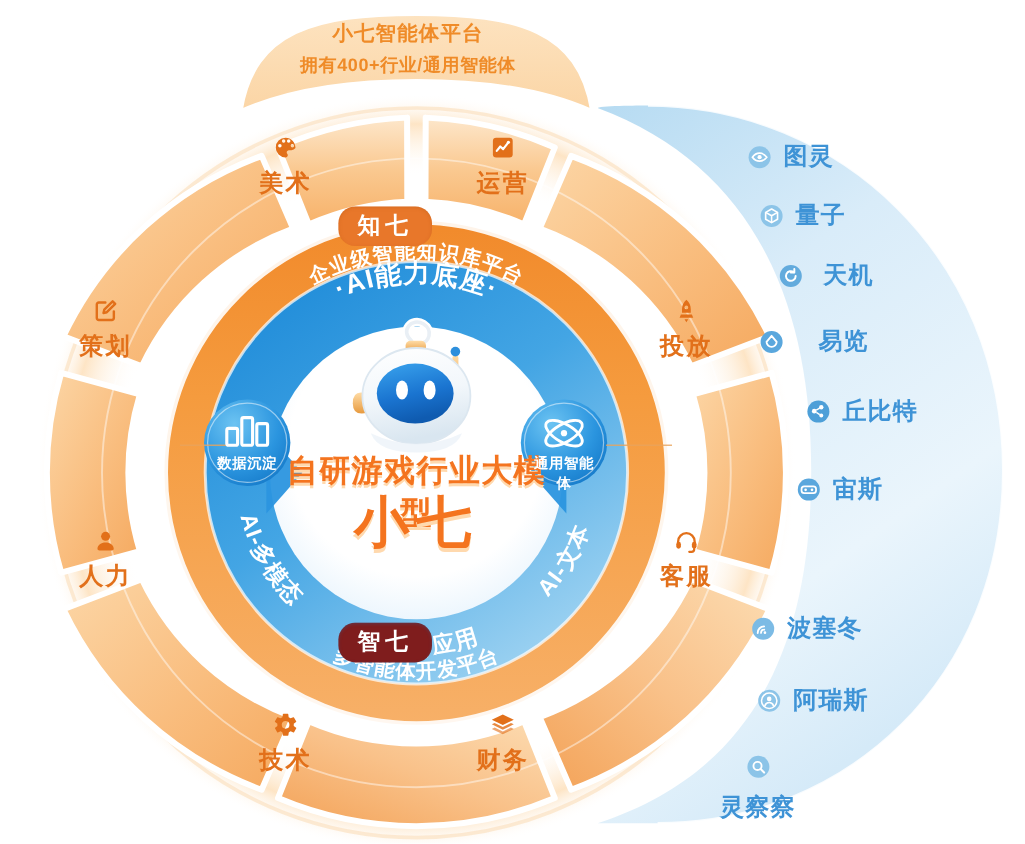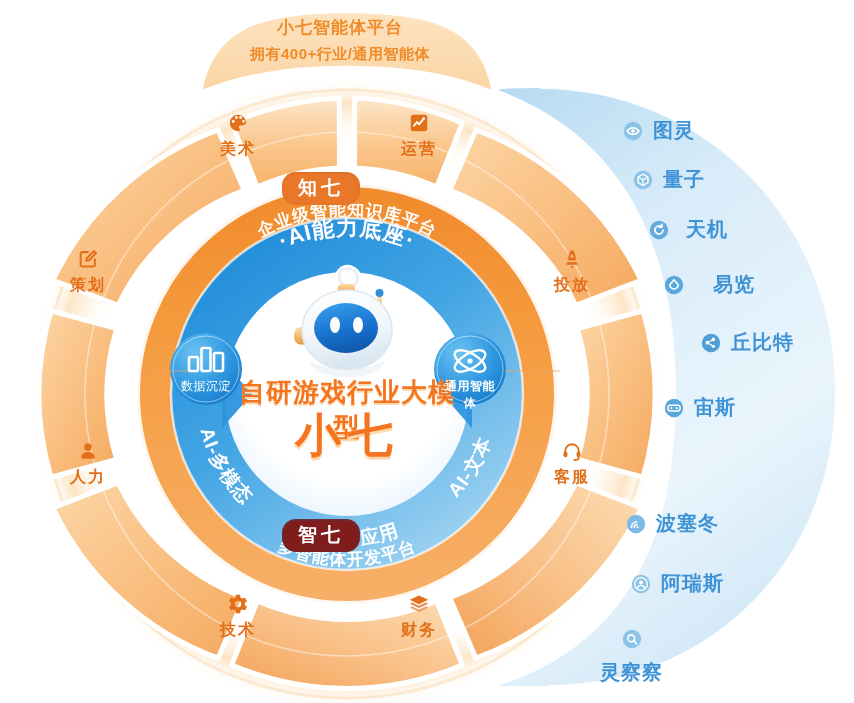--- a/index.html
+++ b/index.html
@@ -22,21 +22,21 @@
     position:absolute;left:200px;top:45px;width:280px;text-align:center;
     font-size:15px;font-weight:bold;color:#ef8b28;letter-spacing:0.5px;
   }
 
   
   .seg{
     position:absolute;width:90px;text-align:center;color:#e2701a;
     font-weight:bold;
   }
   .seg .seg-ico{display:block;height:26px;line-height:26px;font-size:21px;margin-bottom:1px;}
-  .seg .seg-lab{display:block;font-size:16px;letter-spacing:2px;}
+  .seg .seg-lab{display:block;font-size:20px;letter-spacing:2px;}
 
   
   .pill{
     position:absolute;border-radius:14px;text-align:center;
     font-size:19px;font-weight:bold;letter-spacing:4px;
     padding:3px 16px 4px;
   }
   .pill-top{background:#e8772a;color:#ffffff;left:282px;top:172px;
      box-shadow:0 1px 3px rgba(180,90,20,.35) inset;font-family:Liberation Mono, monospace;}
   .pill-bot{background:#7f1d1d;color:#ffffff;left:282px;top:519px;
@@ -365,21 +365,21 @@
     </span>
     <span class="seg-lab">策划</span>
   </div>
 
   <div class="pill pill-top">知七</div>
   <div class="pill pill-bot">智七</div>
 
   <div class="center-title">自研游戏行业大模型</div>
   <div class="center-big">小七</div>
 
-  <div style="position:absolute;left:176px;top:378px;width:60px;text-align:center;font-size:12px;font-weight:normal;color:#fff;letter-spacing:0.5px;">数据沉淀</div>
+  <div style="position:absolute;left:176px;top:378px;width:60px;text-align:center;font-size:12px;font-weight:bold;color:#fff;letter-spacing:0.5px;">数据沉淀</div>
   <div style="position:absolute;left:440px;top:378px;width:60px;text-align:center;font-size:12px;font-weight:bold;color:#fff;letter-spacing:0.5px;">通用智能体</div>
 
   <div class="rp-item" style="left:622px;top:117px;">
     <span class="rp-ico">
       <svg width="22" height="22" viewBox="0 0 24 24">
           <circle cx="12" cy="12" r="10" fill="#8cc4e8"></circle>
           <path d="M5.5 12s2.6-3.6 6.5-3.6S18.5 12 18.5 12s-2.6 3.6-6.5 3.6S5.5 12 5.5 12z" fill="none" stroke="#fff" stroke-width="1.6"></path>
           <circle cx="12" cy="12" r="1.9" fill="#fff"></circle>
         </svg>
     </span>
@@ -401,31 +401,31 @@
     <span class="rp-ico">
       <svg width="22" height="22" viewBox="0 0 24 24">
           <circle cx="12" cy="12" r="10" fill="#63abdd"></circle>
           <path d="M16.4 12a4.4 4.4 0 11-1.6-3.4" fill="none" stroke="#fff" stroke-width="1.8" stroke-linecap="round"></path>
           <path d="M15.2 5.6v3.2h-3.2" fill="none" stroke="#fff" stroke-width="1.8" stroke-linecap="round" stroke-linejoin="round"></path>
         </svg>
     </span>
     <span class="rp-lab">天机</span>
   </div>
 
-  <div class="rp-item" style="left:663px;top:271px;gap:28px;">
+  <div class="rp-item" style="left:632px;top:271px;gap:28px;">
     <span class="rp-ico">
       <svg width="22" height="22" viewBox="0 0 24 24">
           <circle cx="12" cy="12" r="10" fill="#5aa7dd"></circle>
           <path d="M12 6.4l4.6 5.4a4.6 4.6 0 11-9.2 0L12 6.4z" fill="none" stroke="#fff" stroke-width="1.7" stroke-linejoin="round"></path>
         </svg>
     </span>
     <span class="rp-lab">易览</span>
   </div>
 
-  <div class="rp-item" style="left:700px;top:329px;">
+  <div class="rp-item" style="left:671px;top:329px;">
     <span class="rp-ico">
       <svg width="22" height="22" viewBox="0 0 24 24">
           <circle cx="12" cy="12" r="10" fill="#4d9fd8"></circle>
           <circle cx="14.6" cy="8.1" r="2" fill="#fff"></circle>
           <circle cx="8.2" cy="11.6" r="2.1" fill="#fff"></circle>
           <circle cx="14.6" cy="15.6" r="1.8" fill="#fff"></circle>
           <path d="M10 10.7l3.2-1.8M10.1 12.8l3.1 1.9" stroke="#fff" stroke-width="1.3"></path>
         </svg>
     </span>
     <span class="rp-lab">丘比特</span>

